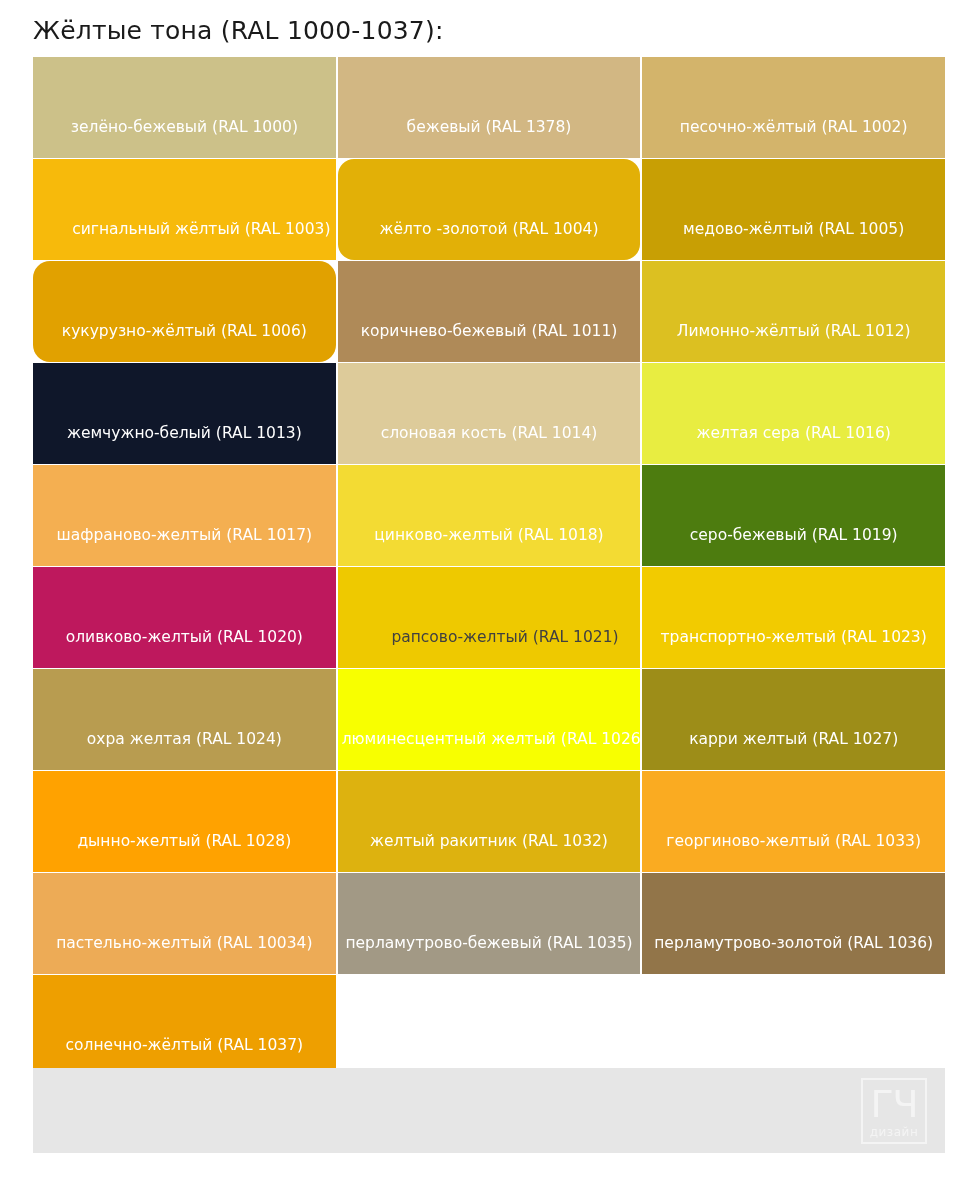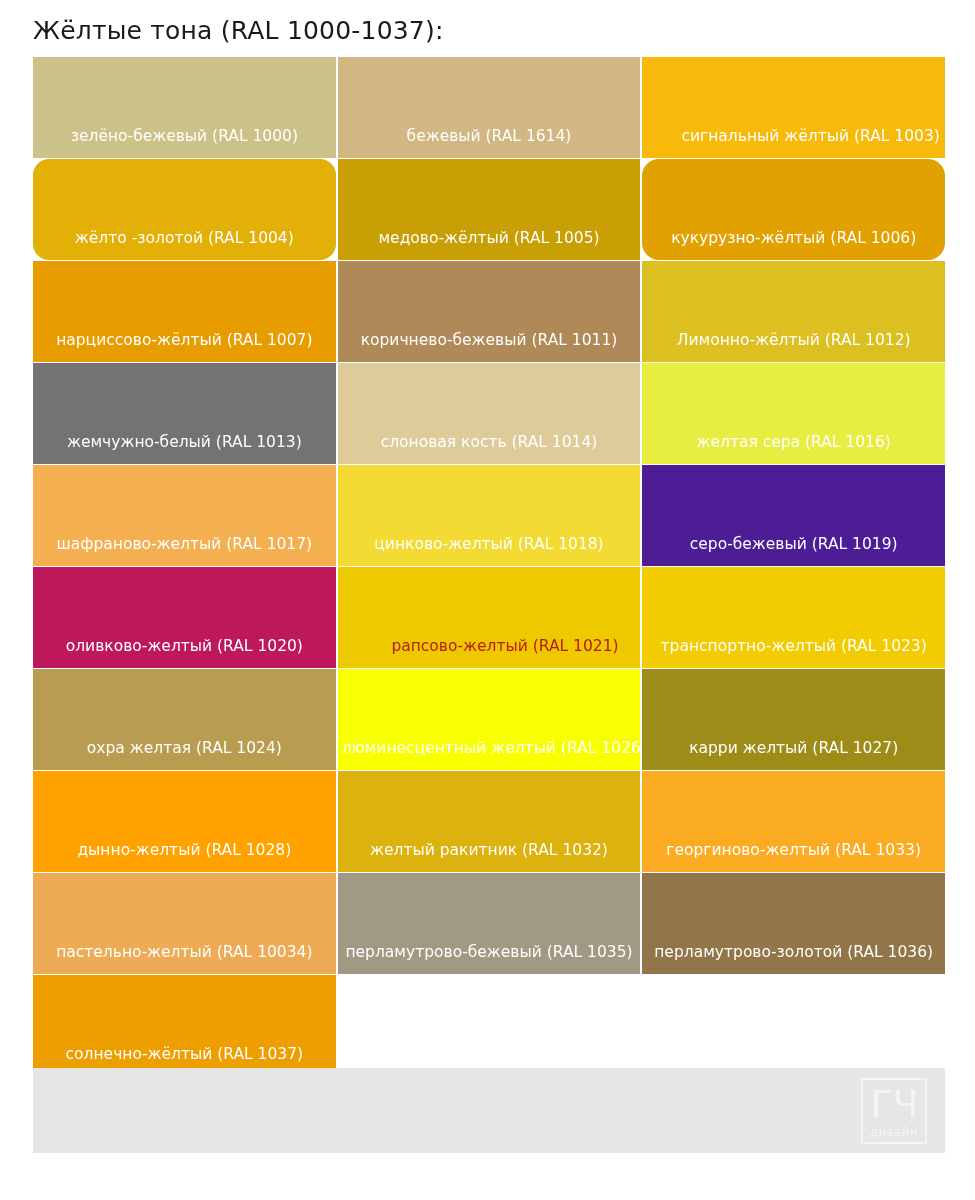--- a/index.html
+++ b/index.html
@@ -45,21 +45,21 @@
   }
   .swatch {
     position: relative;
     box-sizing: border-box;
     overflow: hidden;
   }
   .swatch-label {
     position: absolute;
     left: 0;
     right: 0;
-    bottom: 13px;
+    bottom: 22px;
     text-align: center;
     font-family: "DejaVu Sans", sans-serif;
     font-size: 15.5px;
     line-height: 18px;
     color: #ffffff;
     padding: 0 4px;
     box-sizing: border-box;
     white-space: nowrap;
     overflow: hidden;
     text-overflow: clip;
@@ -113,66 +113,66 @@
 
 <div class="page">
 
   <div class="chart-title">Жёлтые тона (RAL 1000-1037):</div>
 
   <div class="swatch-grid">
       <div class="swatch" style="background: rgb(204, 193, 137);">
         <div class="swatch-label" style="color: rgb(255, 255, 255);">зелёно-бежевый (RAL 1000)</div>
       </div>
       <div class="swatch" style="background: rgb(210, 183, 131);">
-        <div class="swatch-label" style="color: rgb(255, 255, 255);">бежевый (RAL 1614)</div>
+        <div class="swatch-label" style="color: rgb(255, 255, 255);">бежевый (RAL 1378)</div>
+      </div>
+      <div class="swatch" style="background: rgb(211, 180, 107);">
+        <div class="swatch-label" style="color: rgb(255, 255, 255);">песочно-жёлтый (RAL 1002)</div>
       </div>
       <div class="swatch" style="background: rgb(247, 186, 11);">
         <div class="swatch-label" style="color: rgb(255, 255, 255); padding-left: 38px;">сигнальный жёлтый (RAL 1003)</div>
       </div>
       <div class="swatch" style="background: rgb(226, 176, 7); border-radius: 16px;">
         <div class="swatch-label" style="color: rgb(255, 255, 255);">жёлто -золотой (RAL 1004)</div>
       </div>
       <div class="swatch" style="background: rgb(200, 159, 4);">
         <div class="swatch-label" style="color: rgb(255, 255, 255);">медово-жёлтый (RAL 1005)</div>
       </div>
       <div class="swatch" style="background: rgb(225, 161, 0); border-radius: 17px;">
         <div class="swatch-label" style="color: rgb(255, 255, 255);">кукурузно-жёлтый (RAL 1006)</div>
       </div>
-      <div class="swatch" style="background: rgb(231, 156, 0);">
-        <div class="swatch-label" style="color: rgb(255, 255, 255);">нарциссово-жёлтый (RAL 1007)</div>
-      </div>
       <div class="swatch" style="background: rgb(175, 138, 88);">
         <div class="swatch-label" style="color: rgb(255, 255, 255);">коричнево-бежевый (RAL 1011)</div>
       </div>
       <div class="swatch" style="background: rgb(220, 192, 33);">
         <div class="swatch-label" style="color: rgb(255, 255, 255);">Лимонно-жёлтый (RAL 1012)</div>
       </div>
-      <div class="swatch" style="background: #737373; padding-left: 14px;">
+      <div class="swatch" style="background: #0f172a; padding-left: 14px;">
         <div class="swatch-label" style="color: rgb(255, 255, 255);">жемчужно-белый (RAL 1013)</div>
       </div>
       <div class="swatch" style="background: rgb(221, 203, 154);">
         <div class="swatch-label" style="color: rgb(255, 255, 255);">слоновая кость (RAL 1014)</div>
       </div>
       <div class="swatch" style="background: rgb(232, 237, 65);">
         <div class="swatch-label" style="color: rgb(255, 255, 255);">желтая сера (RAL 1016)</div>
       </div>
       <div class="swatch" style="background: rgb(244, 175, 81);">
         <div class="swatch-label" style="color: rgb(255, 255, 255);">шафраново-желтый (RAL 1017)</div>
       </div>
       <div class="swatch" style="background: rgb(243, 219, 51);">
         <div class="swatch-label" style="color: rgb(255, 255, 255);">цинково-желтый (RAL 1018)</div>
       </div>
-      <div class="swatch" style="background: #4c1d95;">
+      <div class="swatch" style="background: #4d7c0f;">
         <div class="swatch-label" style="color: rgb(255, 255, 255);">серо-бежевый (RAL 1019)</div>
       </div>
       <div class="swatch" style="background: #be185d; padding-left: 48px;">
         <div class="swatch-label" style="color: rgb(255, 255, 255);">оливково-желтый (RAL 1020)</div>
       </div>
       <div class="swatch" style="background: rgb(238, 201, 0);">
-        <div class="swatch-label" style="color: #b91c1c; padding-left: 36px;">рапсово-желтый (RAL 1021)</div>
+        <div class="swatch-label" style="color: #404040; padding-left: 36px;">рапсово-желтый (RAL 1021)</div>
       </div>
       <div class="swatch" style="background: rgb(242, 203, 0);">
         <div class="swatch-label" style="color: rgb(255, 255, 255);">транспортно-желтый (RAL 1023)</div>
       </div>
       <div class="swatch" style="background: rgb(184, 156, 80);">
         <div class="swatch-label" style="color: rgb(255, 255, 255);">охра желтая (RAL 1024)</div>
       </div>
       <div class="swatch" style="background: rgb(248, 255, 0);">
         <div class="swatch-label" style="color: rgb(255, 255, 255);">люминесцентный желтый (RAL 1026)</div>
       </div>

